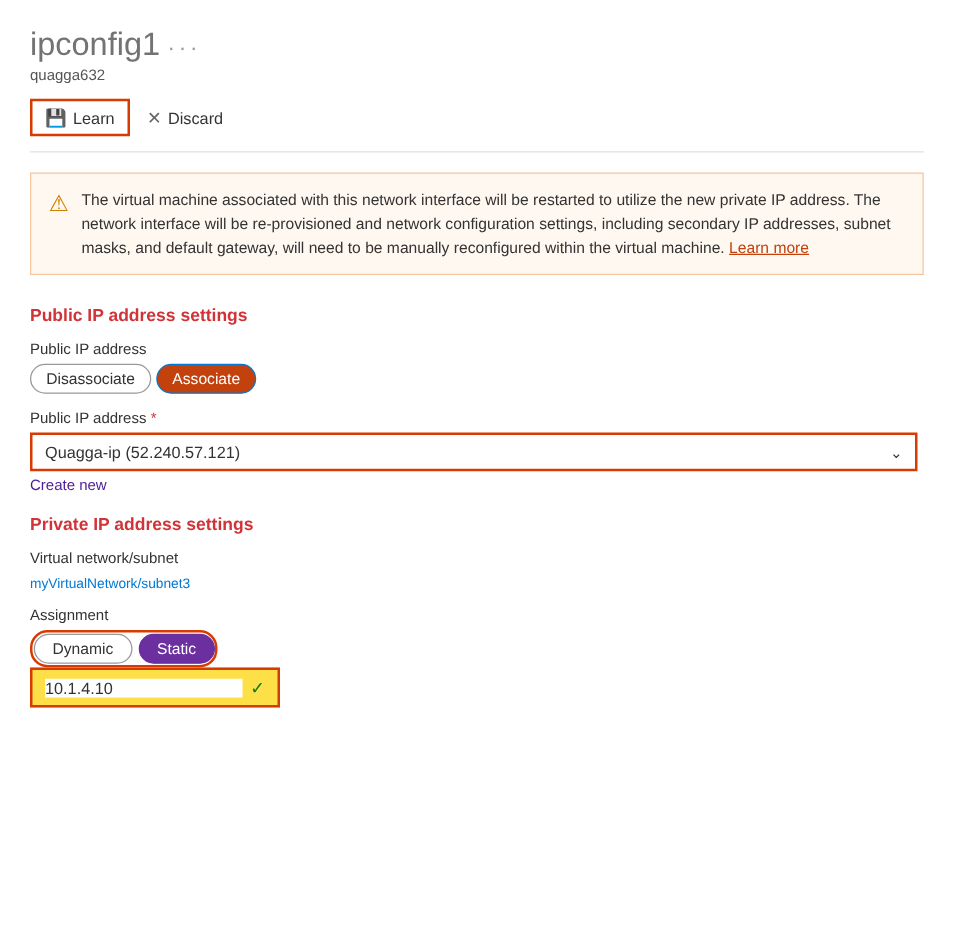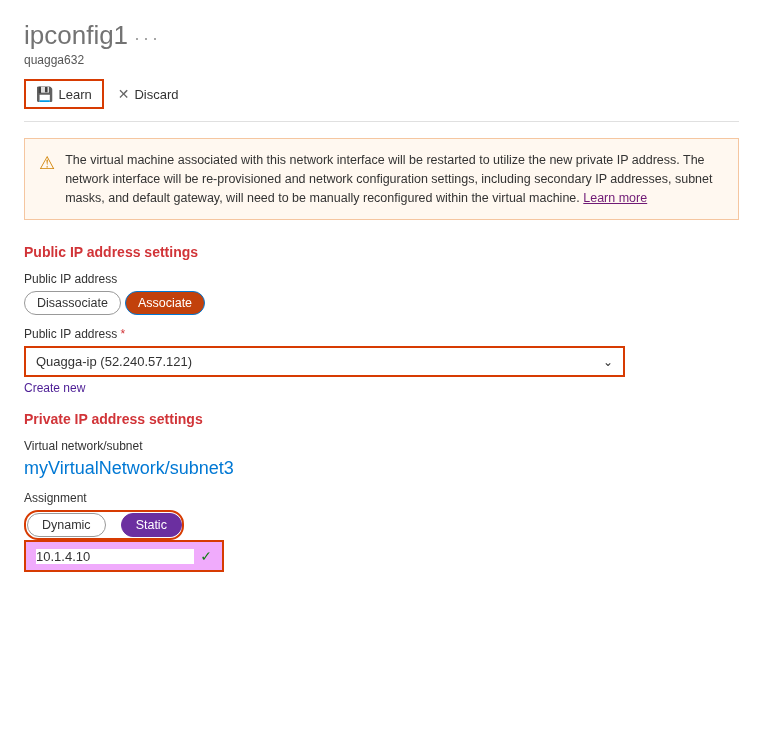--- a/index.html
+++ b/index.html
@@ -74,21 +74,21 @@
       font-size: 18px;
       flex-shrink: 0;
       margin-top: 1px;
     }
     .warning-text {
       font-size: 12.5px;
       color: #333;
       line-height: 1.5;
     }
     .warning-text a {
-      color: #701a75;
+      color: #c2410c;
       text-decoration: underline;
     }
 
     .section-title {
       font-size: 14px;
       font-weight: 600;
       color: #d13438;
       margin-bottom: 10px;
       margin-top: 4px;
     }
@@ -122,21 +122,21 @@
     }
     .toggle-btn:first-child {
       border-radius: 12px 12px 12px 12px;
     }
     .toggle-btn:last-child {
       border-radius: 12px 12px 12px 12px;
     }
 
     .toggle-group-wrapper {
       display: flex;
-      gap: 16px;
+      gap: 6px;
       border: 2px solid #d73b02;
       border-radius: 14px;
       padding: 1px;
       width: fit-content;
     }
 
     .dropdown-wrapper {
       display: flex;
       align-items: center;
       border: 1px solid #999;
@@ -161,31 +161,31 @@
       color: #4c1d95;
       font-size: 12px;
       cursor: pointer;
       text-decoration: none;
       display: inline-block;
       margin-top: 4px;
     }
 
     .subnet-link {
       color: #0078d4;
-      font-size: 18px;
+      font-size: 11px;
       cursor: pointer;
       text-decoration: none;
     }
 
     .ip-input-wrapper {
       display: flex;
       align-items: center;
       border: 2px solid #d73b02;
       padding: 6px 10px;
-      background: #f0abfc;
+      background: #fde047;
       width: 200px;
     }
     .ip-input-wrapper input {
       border: none;
       outline: none;
       font-size: 13px;
       color: #333;
       width: 100%;
       font-family: 'Segoe UI', Arial, sans-serif;
     }
@@ -251,21 +251,21 @@
 <div>
   <div class="section-title">Public IP address settings</div>
 
   <div class="field-label">Public IP address</div>
   <div class="public-ip-btns">
     <button class="disassoc-btn">Disassociate</button>
     <button class="assoc-btn">Associate</button>
   </div>
 
   <div class="field-label required">Public IP address</div>
-  <div class="dropdown-wrapper" style="width: 601px;">
+  <div class="dropdown-wrapper" style="width: 710px;">
     <span class="dropdown-value">Quagga-ip (52.240.57.121)</span>
     <span class="dropdown-arrow">⌄</span>
   </div>
   <a href="#" class="link-text">Create new</a>
 </div>
 
 <div style="margin-top:16px;">
   <div class="section-title">Private IP address settings</div>
 
   <div class="field-label">Virtual network/subnet</div>

